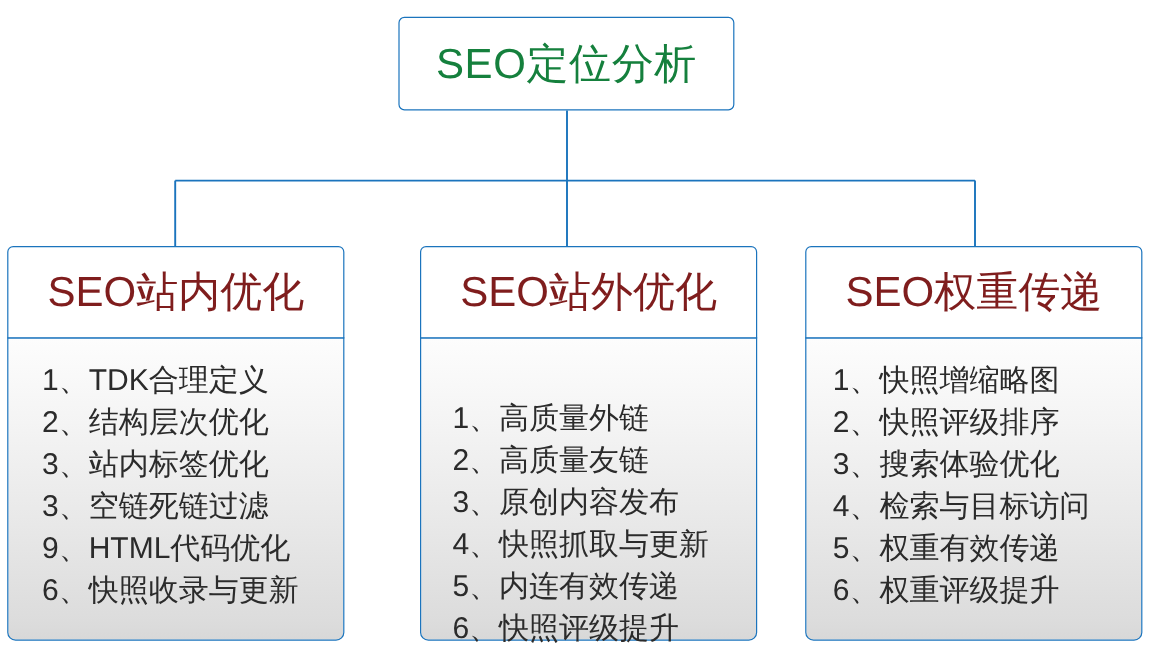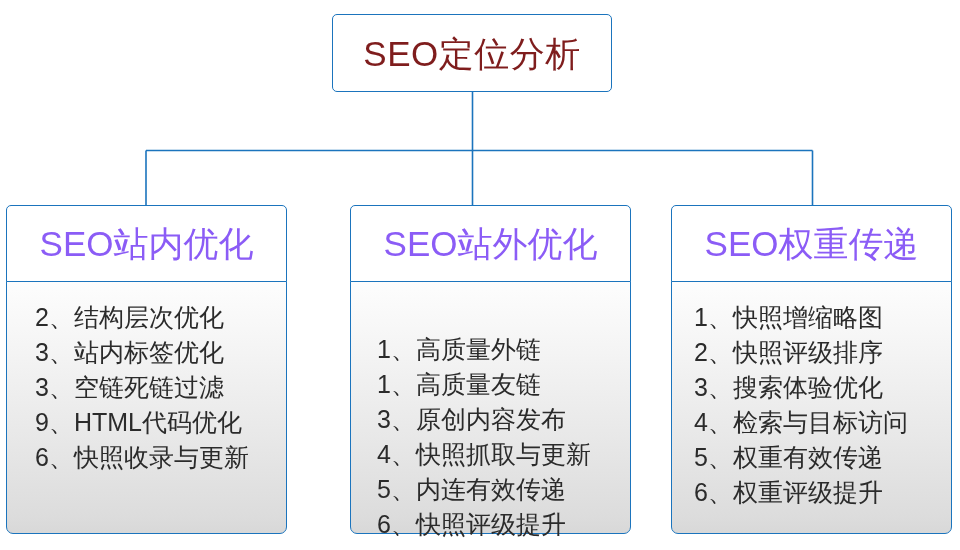--- a/index.html
+++ b/index.html
@@ -40,21 +40,21 @@
     box-sizing: border-box;
     background: #ffffff;
     border: 1px solid #1b74bd;
     border-radius: 5px;
     display: flex;
     align-items: center;
     justify-content: center;
   }
   .root-title {
     font-size: 35px;
-    color: #7f1d1d;
+    color: #15803d;
     letter-spacing: 0.5px;
     line-height: 1;
     white-space: nowrap;
   }
 
   
   .column {
     position: absolute;
     top: 205px;
     width: 281px;
@@ -72,21 +72,21 @@
     border: 1px solid #1b74bd;
     border-radius: 5px 5px 0 0;
     display: flex;
     align-items: center;
     justify-content: center;
     position: relative;
     z-index: 2;
   }
   .col-header-title {
     font-size: 35px;
-    color: #8b5cf6;
+    color: #7f1d1d;
     line-height: 1;
     white-space: nowrap;
   }
 
   .col-body {
     box-sizing: border-box;
     width: 100%;
     height: 253px;
     margin-top: -1px;
     border: 1px solid #1b74bd;
@@ -135,37 +135,38 @@
   <div class="root-node">
     <span class="root-title">SEO定位分析</span>
   </div>
 
   <div class="column col-0">
     <div class="col-header">
       <span class="col-header-title">SEO站内优化</span>
     </div>
     <div class="col-body">
       <ul class="item-list">
+        <li class="item">1、TDK合理定义</li>
         <li class="item">2、结构层次优化</li>
         <li class="item">3、站内标签优化</li>
         <li class="item">3、空链死链过滤</li>
         <li class="item">9、HTML代码优化</li>
         <li class="item">6、快照收录与更新</li>
       </ul>
     </div>
   </div>
 
   <div class="column col-1">
     <div class="col-header">
       <span class="col-header-title">SEO站外优化</span>
     </div>
     <div class="col-body">
       <ul class="item-list">
         <li class="item">1、高质量外链</li>
-        <li class="item">1、高质量友链</li>
+        <li class="item">2、高质量友链</li>
         <li class="item">3、原创内容发布</li>
         <li class="item">4、快照抓取与更新</li>
         <li class="item">5、内连有效传递</li>
         <li class="item">6、快照评级提升</li>
       </ul>
     </div>
   </div>
 
   <div class="column col-2">
     <div class="col-header">

